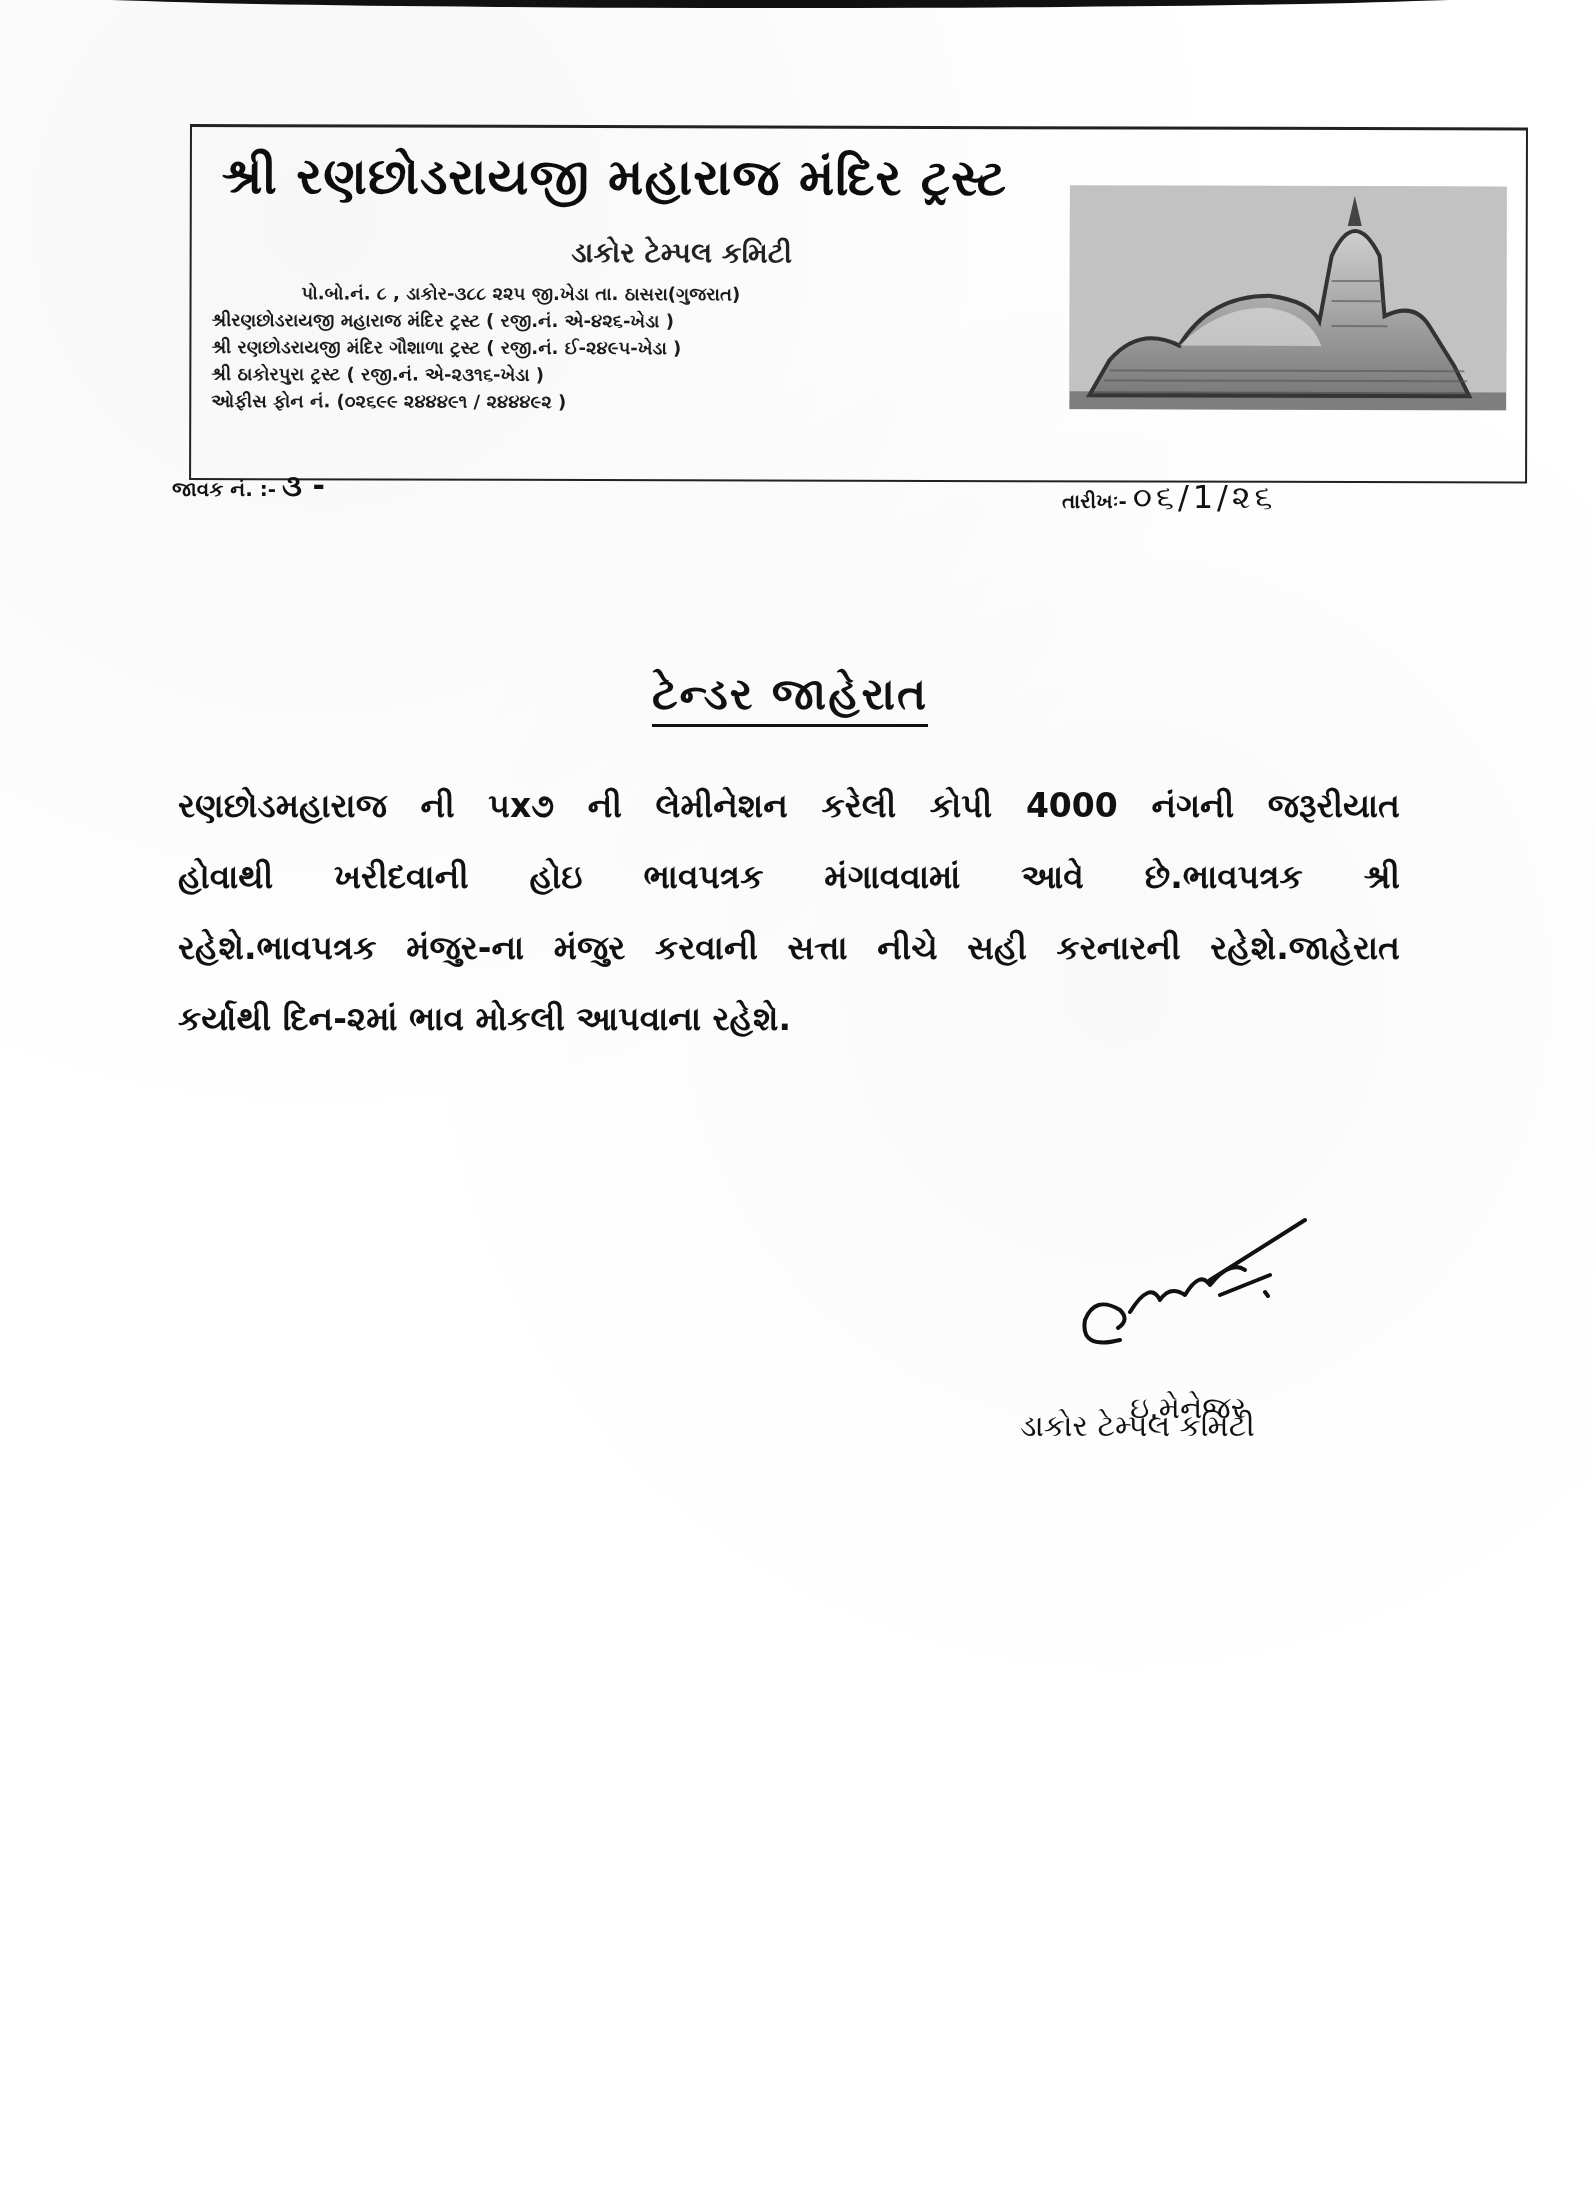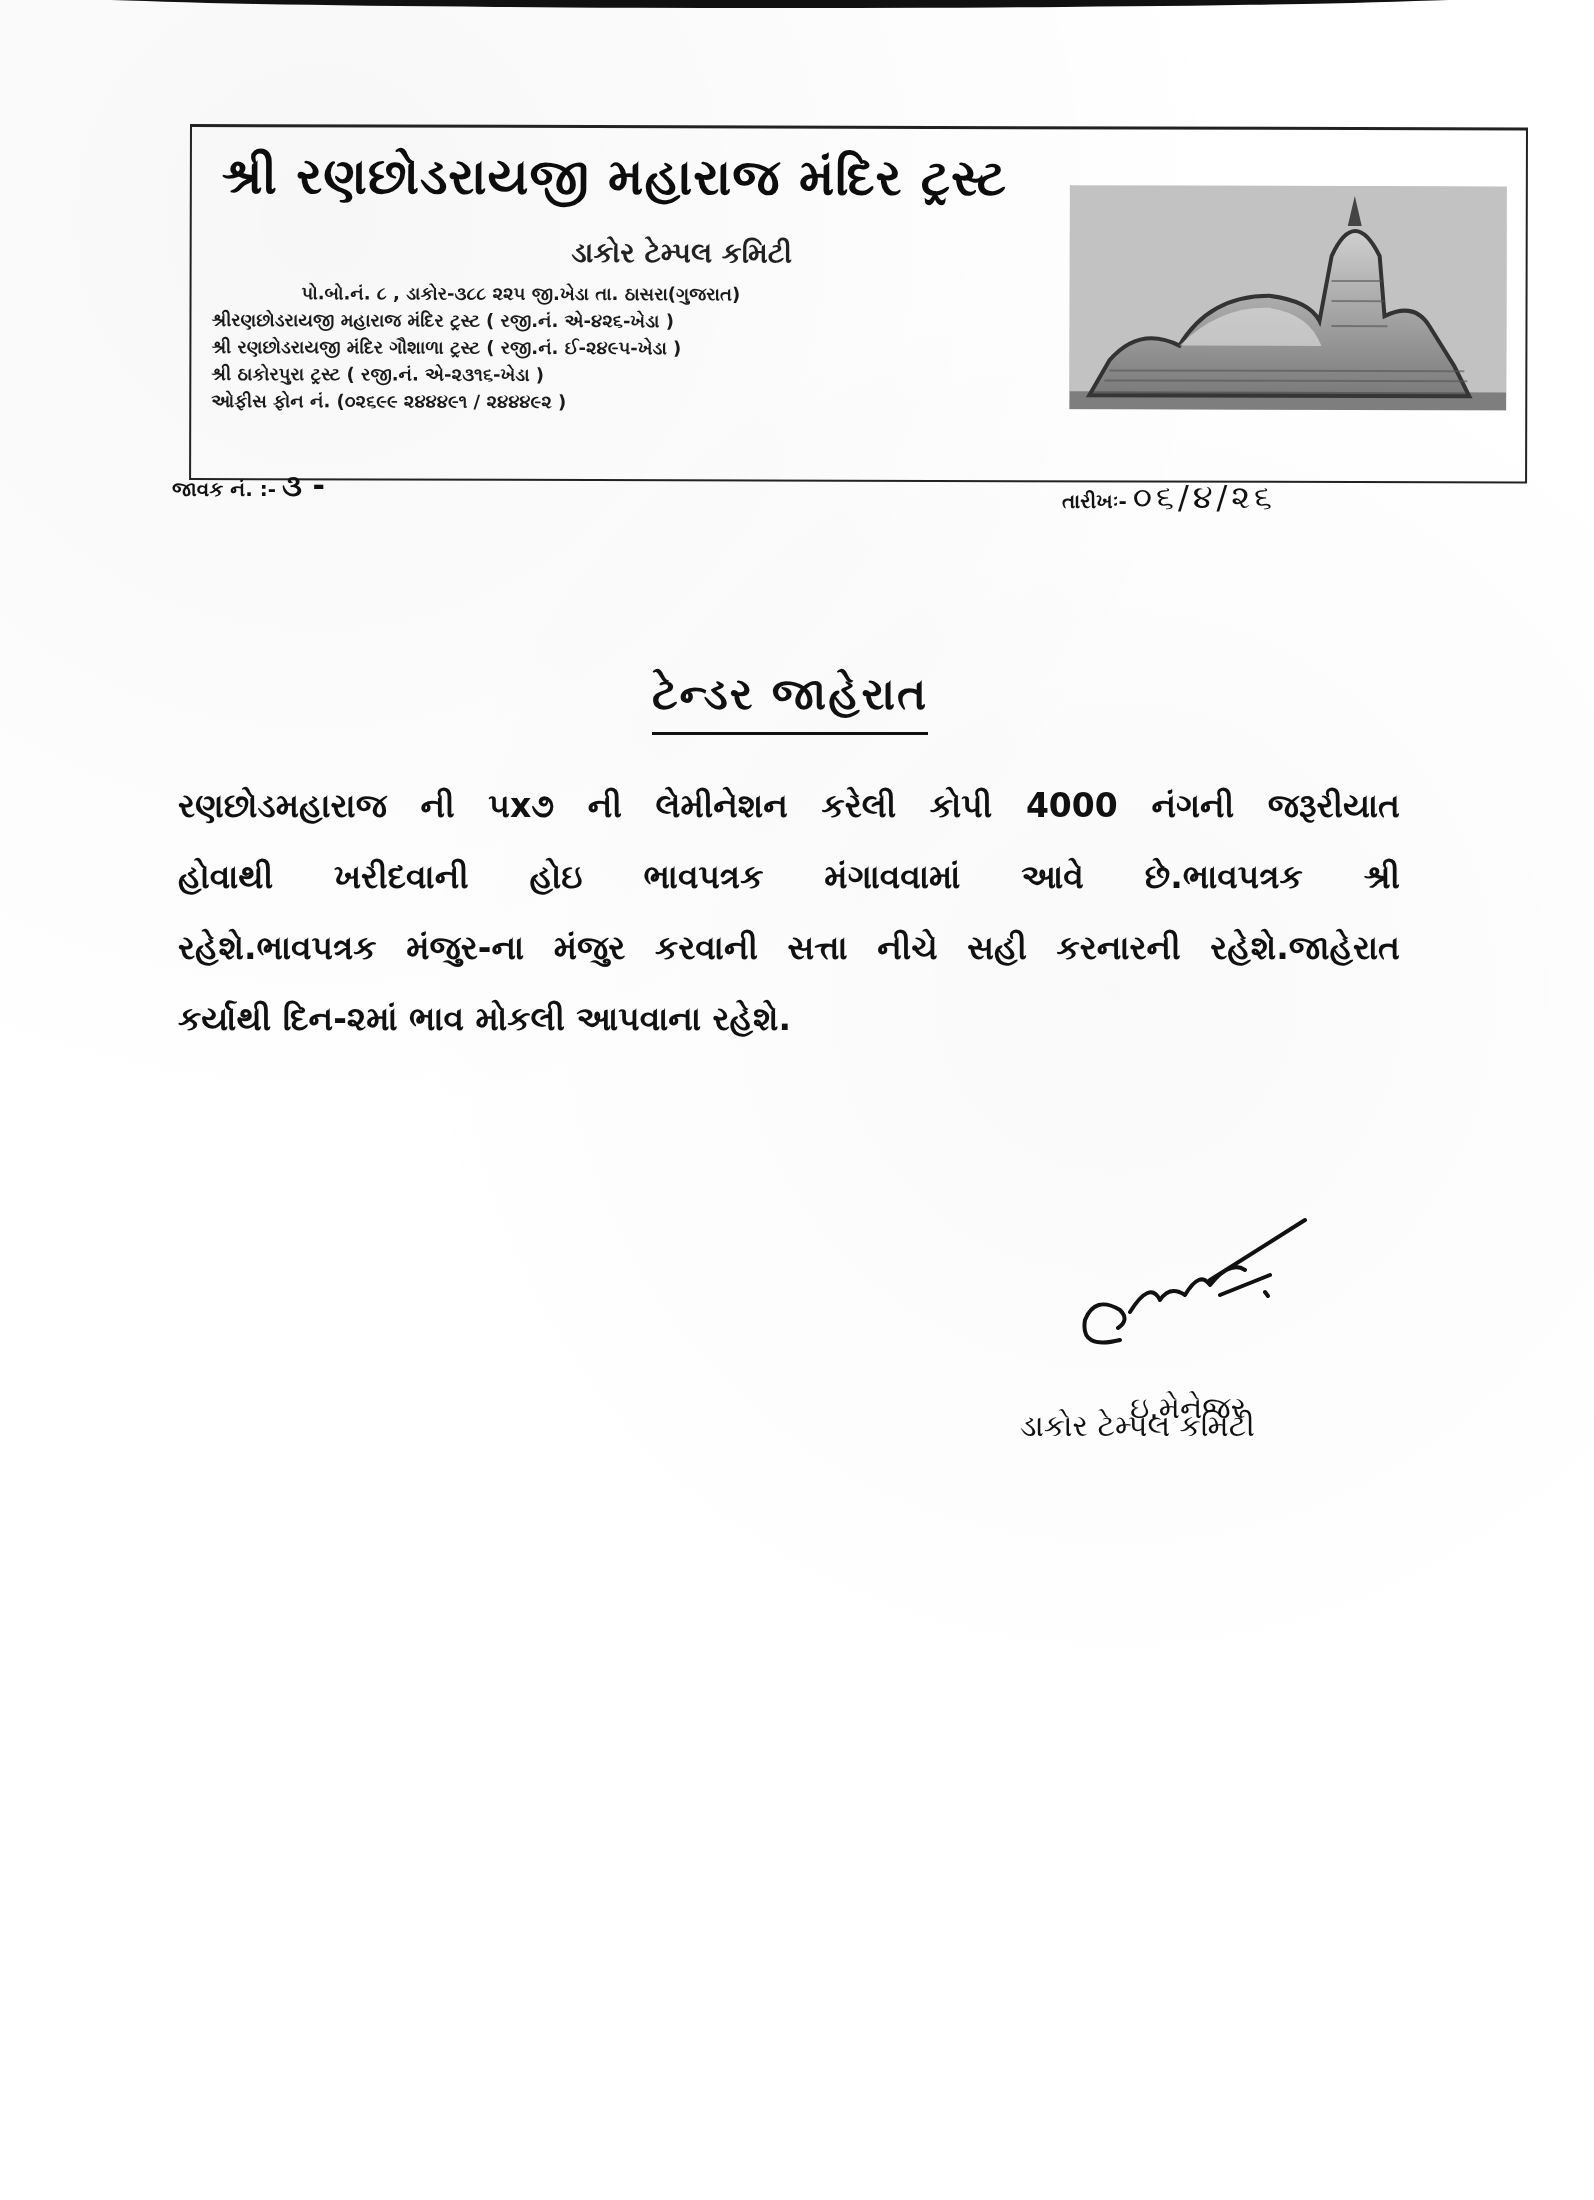--- a/index.html
+++ b/index.html
@@ -115,21 +115,21 @@
       font-weight: normal;
       letter-spacing: 4px;
       margin-left: 6px;
     }
     .doc-heading {
       position: absolute;
       left: 652px;
       top: 668px;
       font-size: 44px;
       font-weight: bold;
-      padding-bottom: 12px;
+      padding-bottom: 4px;
       border-bottom: 3px solid #111;
       letter-spacing: 2px;
     }
     .doc-body {
       position: absolute;
       left: 178px;
       top: 770px;
       width: 1222px;
       font-size: 33px;
       font-weight: bold;
@@ -213,21 +213,21 @@
       <rect x="0" y="206" width="437" height="18" fill="#3a3a3a" opacity="0.5"></rect>
     </svg>
   </div>
 </div>
 
 <div class="ref-row">
   <span>જાવક નં. :-</span><span class="ref-value">૩ -</span>
 </div>
 
 <div class="date-row">
-  <span>તારીખઃ-</span><span class="date-value">૦૬/૪/૨૬</span>
+  <span>તારીખઃ-</span><span class="date-value">૦૬/1/૨૬</span>
 </div>
 
 <div class="doc-heading">ટેન્ડર જાહેરાત</div>
 
 <div class="doc-body">
   <span class="line">રણછોડમહારાજ ની ૫x૭ ની લેમીનેશન કરેલી કોપી 4000 નંગની જરૂરીયાત</span>
   <span class="line">હોવાથી ખરીદવાની હોઇ ભાવપત્રક મંગાવવામાં આવે છે.ભાવપત્રક શ્રી</span>
   <span class="line">રહેશે.ભાવપત્રક મંજુર-ના મંજુર કરવાની સત્તા નીચે સહી કરનારની રહેશે.જાહેરાત</span>
   <span class="line last">કર્યાથી દિન-૨માં ભાવ મોકલી આપવાના રહેશે.</span>
 </div>

